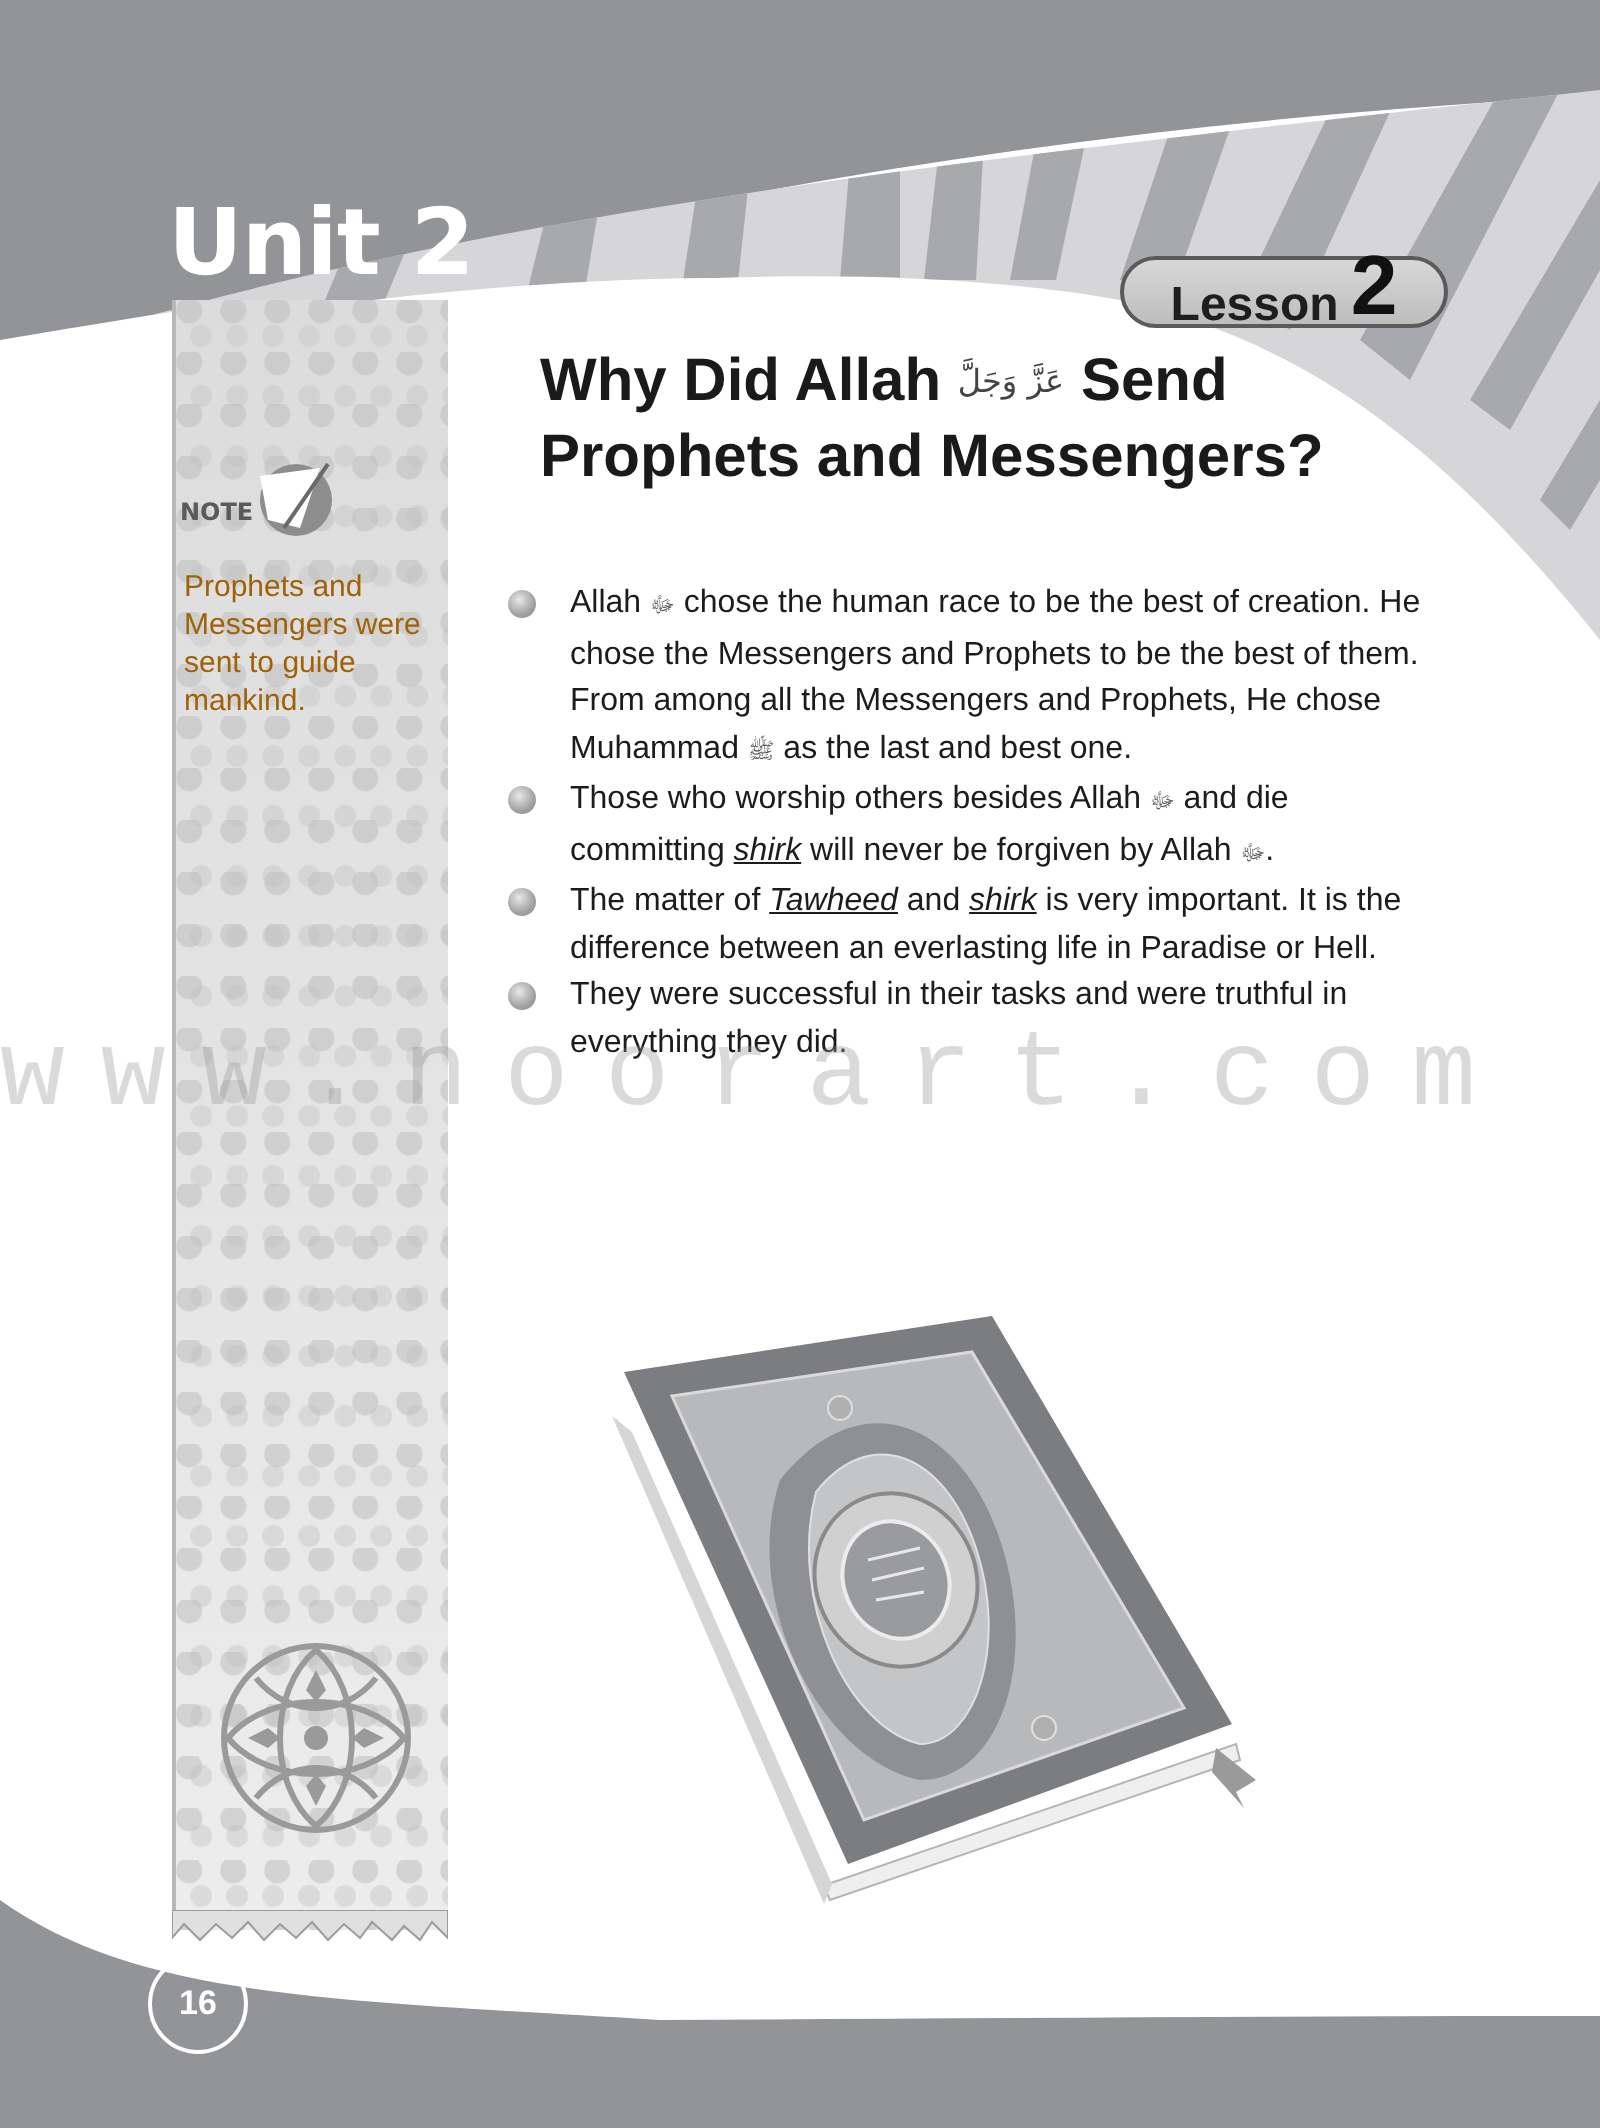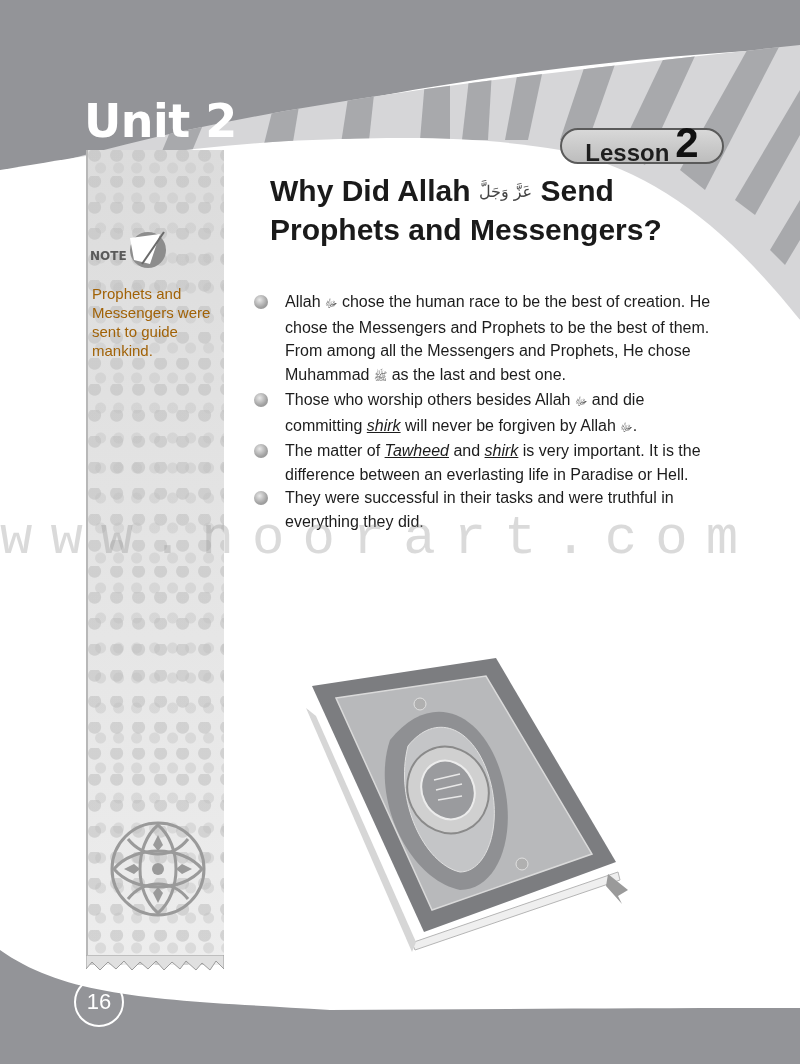--- a/index.html
+++ b/index.html
@@ -73,21 +73,21 @@
     position: absolute; left: 0; top: 508px; width: 740px; text-align: center;
     font-family: Liberation Mono, monospace; font-size: 54px; letter-spacing: 18px;
     color: rgba(150,150,150,.35); white-space: nowrap; pointer-events: none;
   }
 
   .book { position: absolute; left: 300px; top: 650px; width: 340px; height: 330px; }
 
   .page-number {
     position: absolute; left: 74px; top: 977px; width: 46px; height: 46px;
     border: 2px solid #ffffff; border-radius: 50%;
-    color: #ffffff; font-weight: normal; font-size: 22px;
+    color: #ffffff; font-weight: bold; font-size: 17px;
     display: flex; align-items: center; justify-content: center;
   }
 </style>
 </head>
 <body>
 
 <svg id="bg-svg" viewBox="0 0 800 1064" xmlns="http://www.w3.org/2000/svg">
   <defs>
     <clipPath id="stripeClip">
       <path d="M0,180 C220,110 430,85 800,45 L800,320 C700,240 620,180 520,150 C400,130 220,135 0,180 Z"></path>

